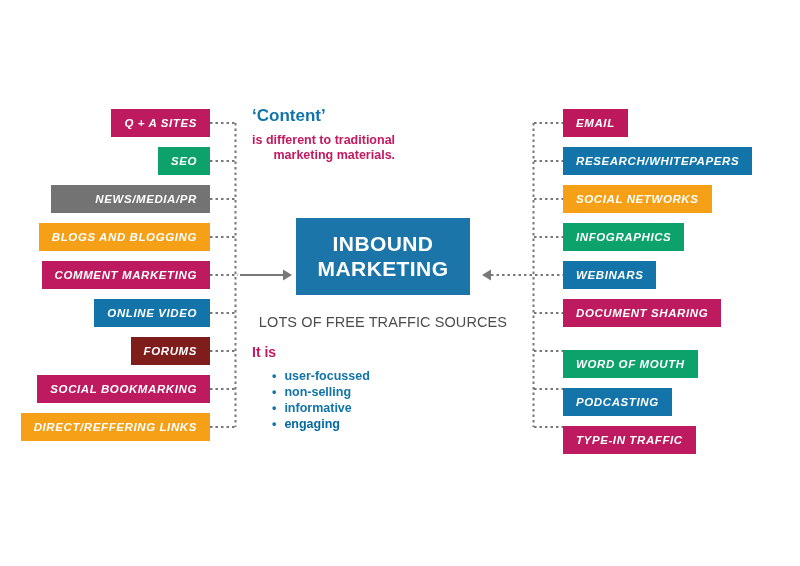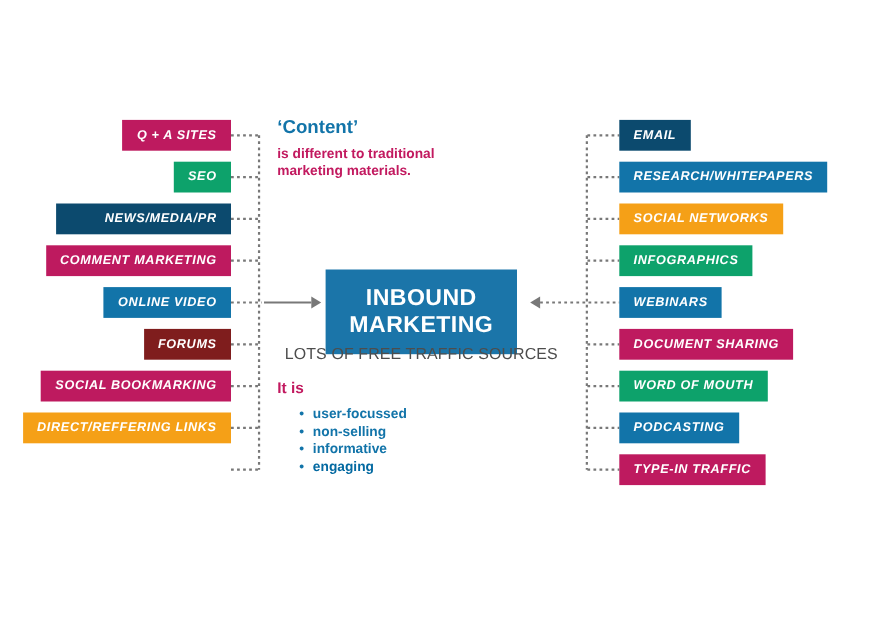--- a/index.html
+++ b/index.html
@@ -10,21 +10,21 @@
   .connectors { position:absolute; left:0; top:0; width:800px; height:566px; }
   .col { position:absolute; top:109px; display:flex; flex-direction:column; gap:10px; }
   .col-left  { left:0; width:210px; align-items:flex-end; }
   .col-right { left:563px; width:237px; align-items:flex-start; }
   .src {
     height:28px; display:flex; align-items:center; padding:0 13px;
     color:#ffffff; font-weight:bold; font-size:11.5px; letter-spacing:0.6px;
     white-space:nowrap; box-sizing:border-box;font-style:italic;
   }
   .center-box {
-    position:absolute; left:296px; top:245px; width:174px; height:77px;
+    position:absolute; left:296px; top:218px; width:174px; height:77px;
     display:flex; flex-direction:column; justify-content:center; align-items:center;
     color:#ffffff; font-weight:bold; font-size:21px; line-height:1.16;
     letter-spacing:0.4px; text-align:center;
   }
   .subtitle {
     position:absolute; left:258px; top:314px; width:250px; text-align:center;
     font-weight:normal; font-size:14.5px; letter-spacing:0.1px; white-space:nowrap;
   }
   .note { position:absolute; left:252px; top:106px; }
   .note-headline { font-size:17px; font-weight:bold; margin:0 0 7px 0; }
@@ -68,50 +68,51 @@
     <g fill="#787878" stroke="none">
       <line x1="240" y1="275" x2="283" y2="275" stroke="#787878" stroke-width="2"></line>
       <polygon points="283,269.5 292,275 283,280.5"></polygon>
       <polygon points="491,269.5 482,275 491,280.5"></polygon>
     </g>
   </svg>
 
   <div class="col col-left">
     <div class="src" style="background-color: rgb(190, 26, 95);">Q + A SITES</div>
     <div class="src" style="background-color: rgb(13, 162, 107);">SEO</div>
-    <div class="src" style="background-color: #0c4a6e; padding-left: 44px;">NEWS/MEDIA/PR</div>
+    <div class="src" style="background-color: #737373; padding-left: 44px;">NEWS/MEDIA/PR</div>
+    <div class="src" style="background-color: rgb(245, 160, 23);">BLOGS AND BLOGGING</div>
     <div class="src" style="background-color: rgb(190, 26, 95);">COMMENT MARKETING</div>
     <div class="src" style="background-color: rgb(18, 116, 169);">ONLINE VIDEO</div>
     <div class="src" style="background-color: #7f1d1d;">FORUMS</div>
     <div class="src" style="background-color: rgb(190, 26, 95);">SOCIAL BOOKMARKING</div>
     <div class="src" style="background-color: rgb(245, 160, 23);">DIRECT/REFFERING LINKS</div>
   </div>
 
   <div class="col col-right">
-    <div class="src" style="background-color: #0c4a6e;">EMAIL</div>
+    <div class="src" style="background-color: #be185d;">EMAIL</div>
     <div class="src" style="background-color: rgb(18, 116, 169);">RESEARCH/WHITEPAPERS</div>
     <div class="src" style="background-color: rgb(245, 160, 23);">SOCIAL NETWORKS</div>
     <div class="src" style="background-color: rgb(13, 162, 107);">INFOGRAPHICS</div>
     <div class="src" style="background-color: rgb(18, 116, 169);">WEBINARS</div>
     <div class="src" style="background-color: rgb(190, 26, 95);">DOCUMENT SHARING</div>
-    <div class="src" style="background-color: rgb(13, 162, 107);">WORD OF MOUTH</div>
+    <div class="src" style="background-color: rgb(13, 162, 107); margin-top: 13px;">WORD OF MOUTH</div>
     <div class="src" style="background-color: rgb(18, 116, 169);">PODCASTING</div>
     <div class="src" style="background-color: rgb(190, 26, 95);">TYPE-IN TRAFFIC</div>
   </div>
 
   <div class="center-box" style="background-color: rgb(27, 117, 169);">
     <div>INBOUND</div>
     <div>MARKETING</div>
   </div>
   <div class="subtitle" style="color: rgb(77, 77, 77);">LOTS OF FREE TRAFFIC SOURCES</div>
 
   <div class="note">
     <div class="note-headline" style="color: rgb(18, 116, 169);">‘Content’</div>
     <div class="note-line" style="color: rgb(194, 25, 95);">is different to traditional</div>
-    <div class="note-line" style="color: rgb(194, 25, 95);">marketing materials.</div>
+    <div class="note-line" style="color: rgb(194, 25, 95); text-align: right;">marketing materials.</div>
   </div>
 
   <div class="itis">
     <div class="itis-heading" style="color: rgb(194, 25, 95);">It is</div>
     <ul class="itis-list">
       <li class="itis-item">
         <span class="bullet" style="color: rgb(18, 116, 169);">•</span>
         <span style="color: rgb(18, 116, 169);">user-focussed</span>
       </li>
       <li class="itis-item">

